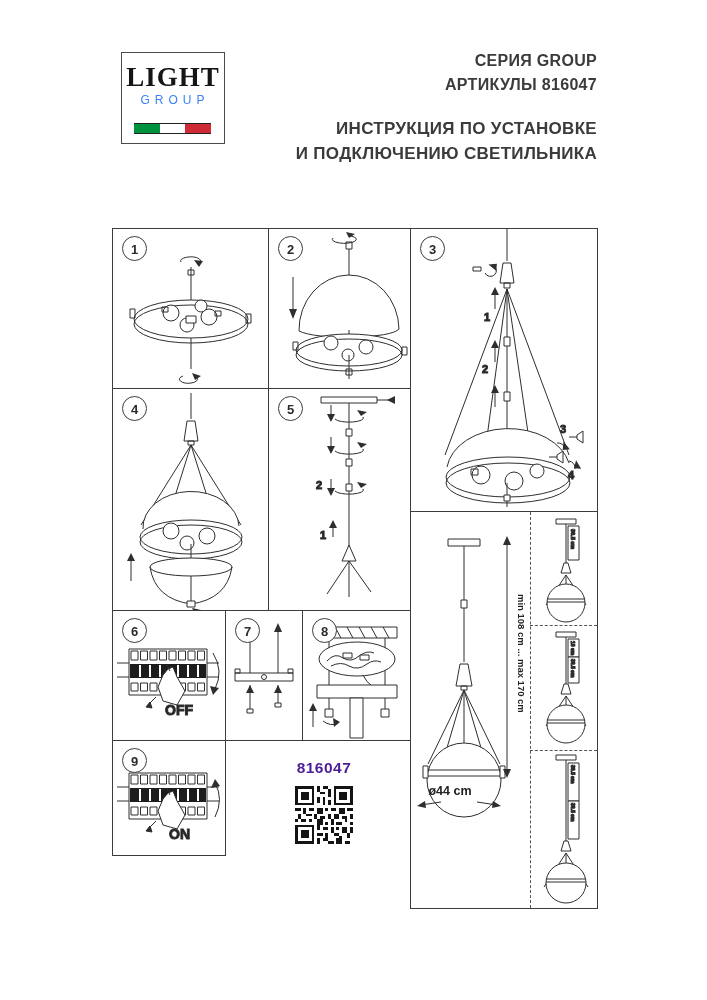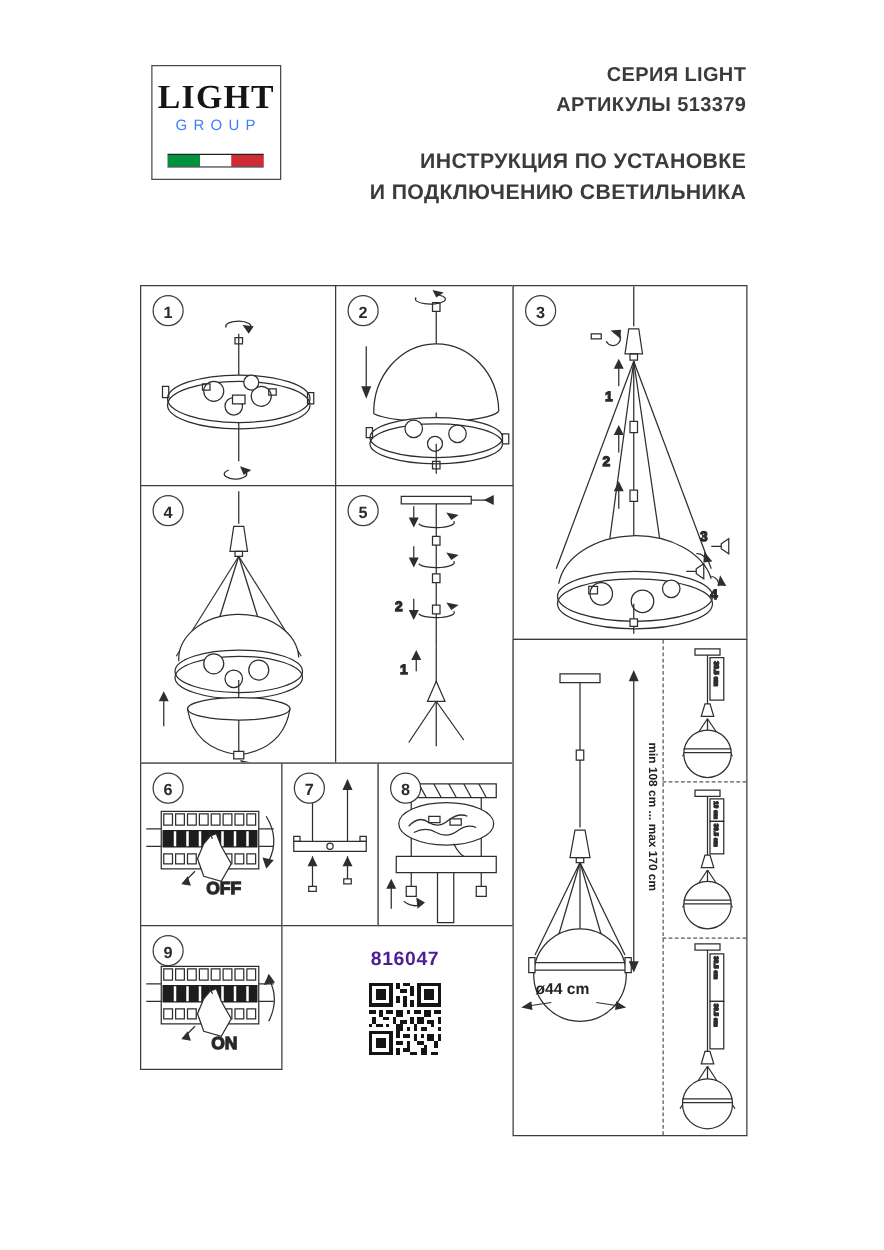--- a/index.html
+++ b/index.html
@@ -52,22 +52,22 @@
 
   <div id="logo-box">
     <div class="logo-l1">LIGHT</div>
     <div class="logo-l3">GROUP</div>
     <div id="logo-flag">
       <div style="background:#00923F"></div>
         <div style="background:#FFFFFF"></div>
         <div style="background:#CE2B37"></div>
     </div>
   </div>
-  <div class="hdr s1">СЕРИЯ LIGHT</div>
-  <div class="hdr s2">АРТИКУЛЫ 513379</div>
+  <div class="hdr s1">СЕРИЯ GROUP</div>
+  <div class="hdr s2">АРТИКУЛЫ 816047</div>
   <div class="hdr t1">ИНСТРУКЦИЯ ПО УСТАНОВКЕ</div>
   <div class="hdr t2">И ПОДКЛЮЧЕНИЮ СВЕТИЛЬНИКА</div>
 
   <div class="panel" style="left:112px;top:228px;width:157px;height:161px;">
     <div class="circ">1</div>
     <svg class="draw" width="155" height="159" viewBox="0 0 155 159" fill="none" stroke="#2e2e2e" stroke-width="1">
       <line x1="78" y1="38" x2="78" y2="80"></line>
       <line x1="78" y1="102" x2="78" y2="140"></line>
       <path d="M68,33 a10,4 0 1 1 16,2"></path>
         <polygon points="86,38 90,32 81,31" fill="#2e2e2e" stroke="none"></polygon>

